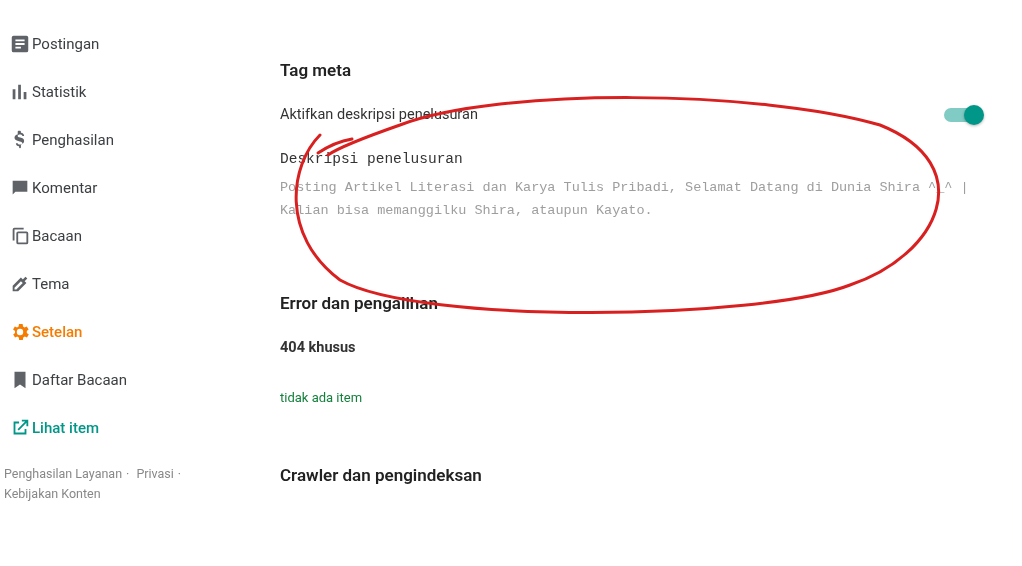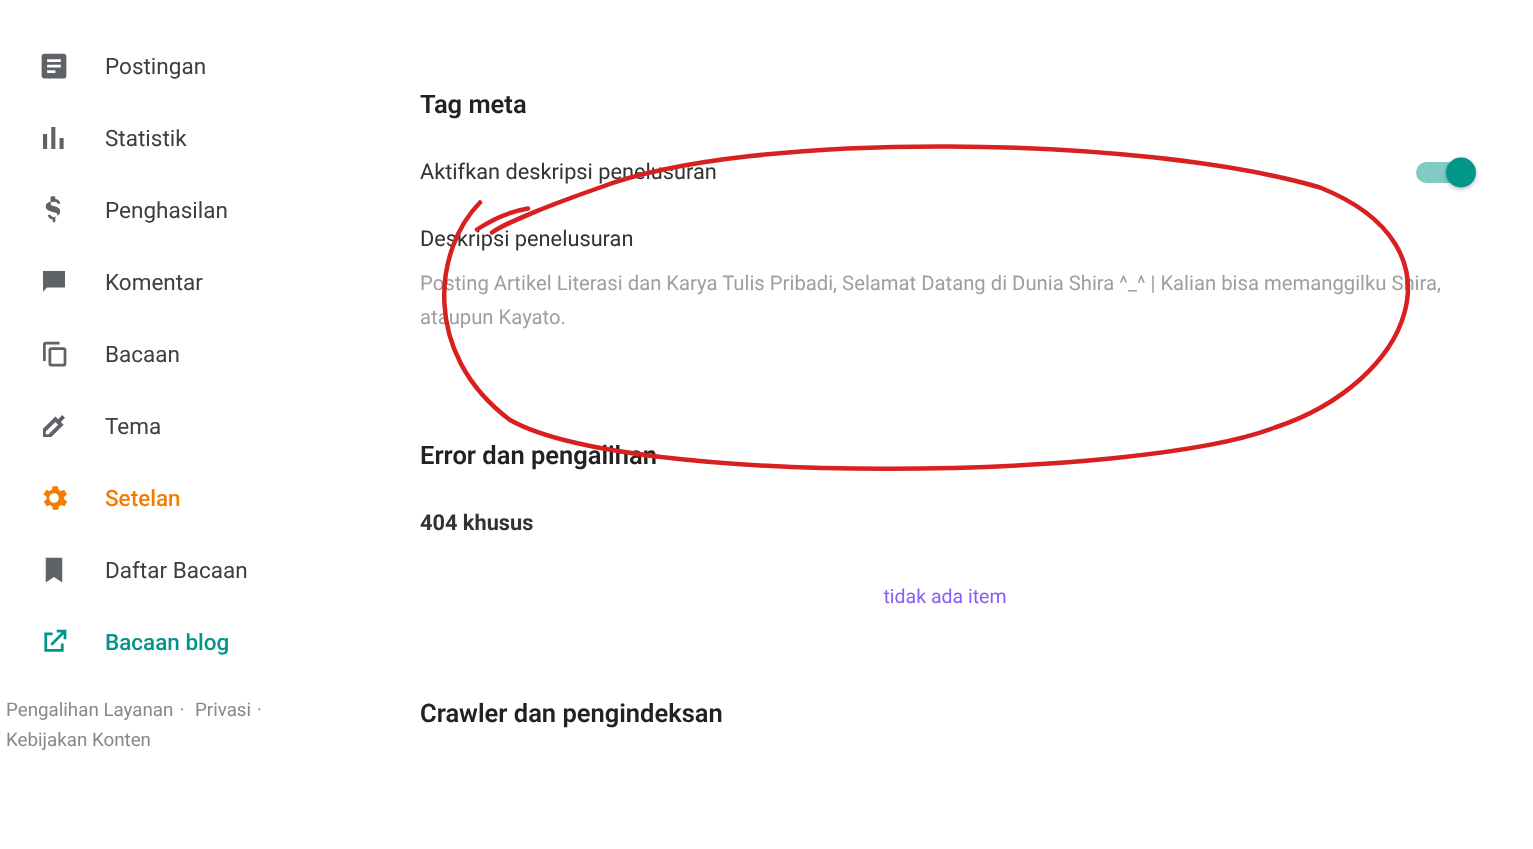--- a/index.html
+++ b/index.html
@@ -1,36 +1,36 @@
 <!DOCTYPE html>
 <html><head>
   <meta charset="utf-8">
   <style>
     * { margin:0; padding:0; box-sizing:border-box; }
     body { font-family:"Segoe UI", Roboto, Arial, sans-serif; width:1022px; height:566px; background:#fff; overflow:hidden; position:relative; color:#333; }
     .sidebar { width:240px; float:left; padding-top:20px; }
-    .nav-item { display:flex; align-items:center; height:48px; padding-left:24px; cursor:pointer; gap:22px; }
+    .nav-item { display:flex; align-items:center; height:48px; padding-left:8px; cursor:pointer; }
     .nav-item .icon { width:24px; height:24px; display:flex; align-items:center; justify-content:center; }
     .nav-item .icon svg { fill:#5f6368; width:22px; height:22px; }
     .nav-item .label { font-size:15px; color:#3c4043; }
     .nav-item.active .icon svg { fill:#f57c00; }
     .nav-item.active .label { color:#f57c00; font-weight:500; }
     .view-blog .label { color:#009688; font-weight:500; }
     .view-blog .icon svg { fill:#009688; }
     .footer-links { padding:12px 4px 0 4px; font-size:12.5px; color:#888; line-height:1.6; }
     .footer-links span.sep { margin:0 4px; }
     .main { margin-left:280px; padding-top:60px; width:700px; }
     .section-title { font-size:17px; font-weight:600; color:#222; margin-bottom:26px; }
     .row { display:flex; justify-content:space-between; align-items:center; margin-bottom:28px; }
     .row-label { font-size:14.5px; color:#333; }
     .block { margin-bottom:44px; }
     .desc-title { font-size:14.5px; color:#333; margin-bottom:10px; }
     .desc-body { font-size:13.5px; color:#9e9e9e; line-height:1.7; }
     .sub-label { font-size:14.5px; color:#333; margin-bottom:8px; }
-    .sub-note { font-size:13px; color:#8b5cf6;text-align:center; }
+    .sub-note { font-size:13px; color:#15803d; }
     .toggle { position:relative; width:36px; height:14px; }
     .toggle-track { width:36px; height:14px; background:#80cbc4; border-radius:7px; position:absolute; top:0; left:0; }
     .toggle-thumb { width:20px; height:20px; background:#009688; border-radius:50%; position:absolute; right:-4px; top:-3px; box-shadow:0 1px 3px rgba(0,0,0,0.3); }
     .circle-annotation { position:absolute; left:280px; top:95px; pointer-events:none; }
   </style>
 </head>
 <body>
 
 <div class="sidebar">
   <div class="nav-item">
@@ -96,40 +96,40 @@
         </svg>
       </span>
     <span class="label">Daftar Bacaan</span>
   </div>
   <div class="nav-item view-blog">
     <span class="icon">
         <svg viewBox="0 0 24 24">
           <path d="M14 3h7v7h-2V6.4l-8.3 8.3-1.4-1.4L17.6 5H14V3zM5 5h6v2H7v10h10v-4h2v6H5V5z"></path>
         </svg>
       </span>
-    <span class="label">Bacaan blog</span>
+    <span class="label">Lihat item</span>
   </div>
   <div class="footer-links">
-    <span>Pengalihan Layanan</span><span class="sep">·</span>
+    <span>Penghasilan Layanan</span><span class="sep">·</span>
     <span>Privasi</span><span class="sep">·</span><br>
     <span>Kebijakan Konten</span>
   </div>
 </div>
 
 <div class="main">
   <div class="block">
     <div class="section-title">Tag meta</div>
     <div class="row">
       <div class="row-label">Aktifkan deskripsi penelusuran</div>
       <div class="toggle">
         <div class="toggle-track"></div>
         <div class="toggle-thumb"></div>
       </div>
     </div>
-    <div style="margin-bottom:10px;">
+    <div style="margin-bottom:10px;font-family:Liberation Mono, monospace;">
       <div class="desc-title">Deskripsi penelusuran</div>
       <div class="desc-body">Posting Artikel Literasi dan Karya Tulis Pribadi, Selamat Datang di Dunia Shira ^_^ | Kalian bisa memanggilku Shira, ataupun Kayato.</div>
     </div>
   </div>
 
   <div class="block" style="margin-top:70px;">
     <div class="section-title">Error dan pengalihan</div>
     <div class="sub-label" style="margin-bottom:34px;font-weight:bold;">404 khusus</div>
     <div>
       <div class="sub-note">tidak ada item</div>

